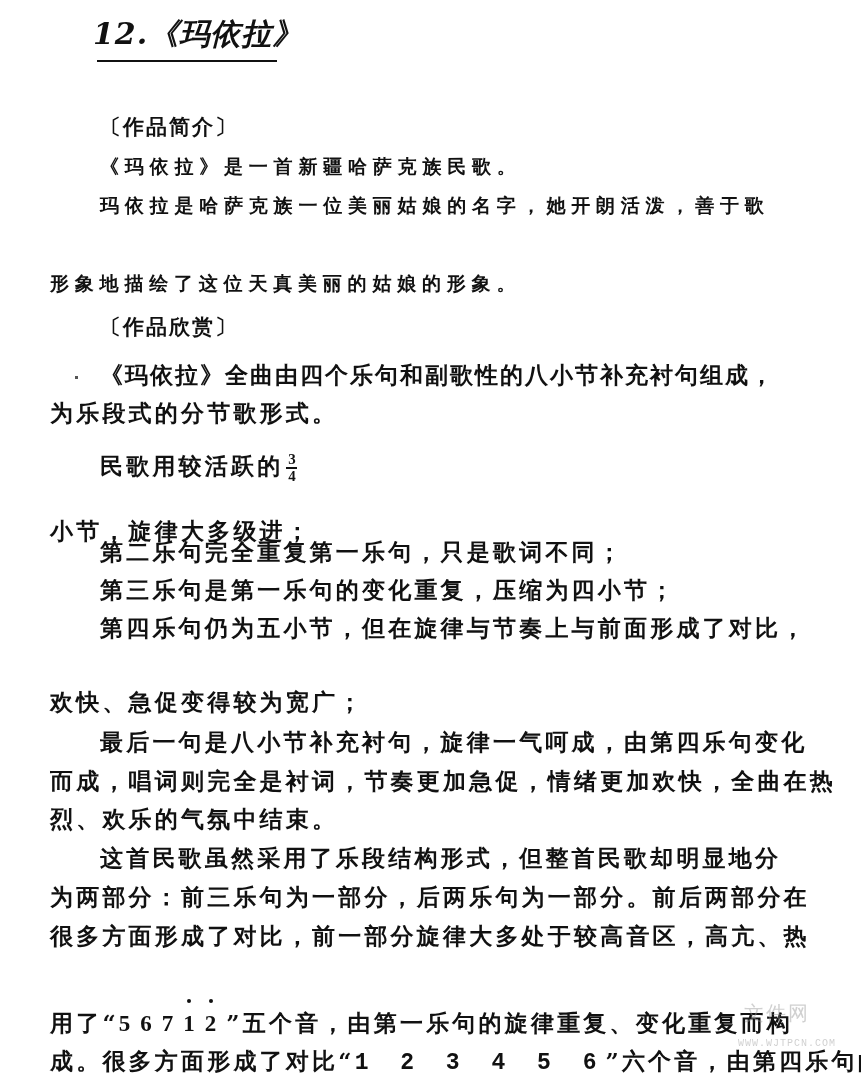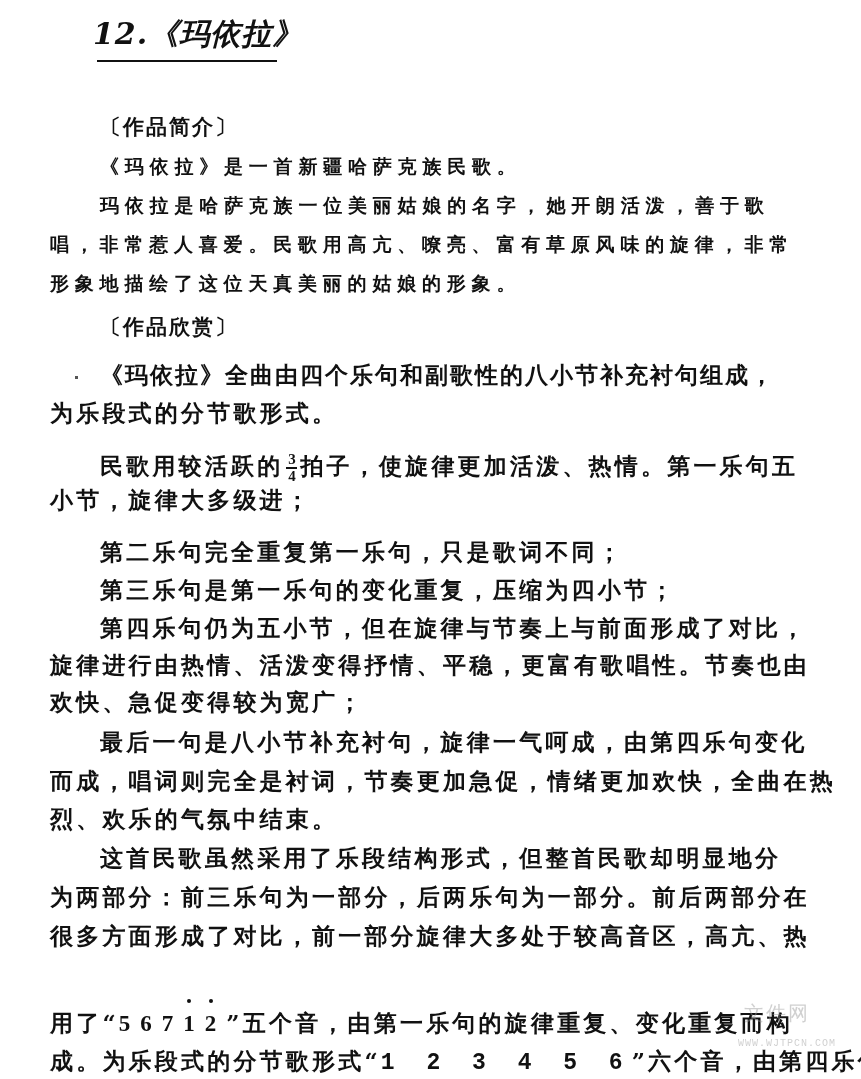--- a/index.html
+++ b/index.html
@@ -48,52 +48,50 @@
 </head>
 <body>
 
 <div class="page">
   <div class="title">12.《玛依拉》</div>
   <div class="title-rule"></div>
 
   <div class="line indent heading" style="top:112px">〔作品简介〕</div>
   <div class="line indent small" style="top:151px">《玛依拉》是一首新疆哈萨克族民歌。</div>
   <div class="line indent small" style="top:190px">玛依拉是哈萨克族一位美丽姑娘的名字，她开朗活泼，善于歌</div>
-  <div class="line small" style="top:229px">唱，非常惹人喜爱。民歌用高亢、嘹亮、富有草原风味的旋律，非常</div>
   <div class="line small" style="top:268px">形象地描绘了这位天真美丽的姑娘的形象。</div>
 
   <div class="line indent heading" style="top:312px">〔作品欣赏〕</div>
   <div class="stray-dot"></div>
   <div class="line indent" style="top:360px; letter-spacing:2px">《玛依拉》全曲由四个乐句和副歌性的八小节补充衬句组成，</div>
   <div class="line" style="top:398px">为乐段式的分节歌形式。</div>
 
   <div class="line indent" style="top:451px">
     <span>民歌用较活跃的</span><span class="frac">
         <span>3</span>
         <span class="bar"></span>
         <span>4</span>
-      </span><span>拍子，使旋律更加活泼、热情。第一乐句五</span>
+      </span>
   </div>
-  <div class="line" style="top:485px">小节，旋律大多级进；</div>
+  <div class="line" style="top:516px">小节，旋律大多级进；</div>
   <div class="line indent" style="top:537px">第二乐句完全重复第一乐句，只是歌词不同；</div>
   <div class="line indent" style="top:575px">第三乐句是第一乐句的变化重复，压缩为四小节；</div>
   <div class="line indent" style="top:613px">第四乐句仍为五小节，但在旋律与节奏上与前面形成了对比，</div>
-  <div class="line" style="top:650px">旋律进行由热情、活泼变得抒情、平稳，更富有歌唱性。节奏也由</div>
   <div class="line" style="top:687px">欢快、急促变得较为宽广；</div>
   <div class="line indent" style="top:727px">最后一句是八小节补充衬句，旋律一气呵成，由第四乐句变化</div>
   <div class="line" style="top:766px">而成，唱词则完全是衬词，节奏更加急促，情绪更加欢快，全曲在热</div>
   <div class="line" style="top:804px">烈、欢乐的气氛中结束。</div>
   <div class="line indent" style="top:843px">这首民歌虽然采用了乐段结构形式，但整首民歌却明显地分</div>
   <div class="line" style="top:921px">很多方面形成了对比，前一部分旋律大多处于较高音区，高亢、热</div>
   <div class="line" style="top:882px">为两部分：前三乐句为一部分，后两乐句为一部分。前后两部分在</div>
 
   <div class="line" style="top:1008px">
     <span>用了“</span><span class="note">5</span><span class="note">6</span><span class="note">7</span><span class="note dot">1</span><span class="note dot">2</span><span>”五个音，由第一乐句的旋律重复、变化重复而构</span>
   </div>
   <div class="line" style="top:1046px">
-    <span>成。为乐段式的分节歌形式“</span><span class="notes">1 2 3 4 5 6</span><span>”六个音，由第四乐句的旋</span>
+    <span>成。很多方面形成了对比“</span><span class="notes">1 2 3 4 5 6</span><span>”六个音，由第四乐句的旋</span>
   </div>
 
   <div class="watermark">
     <span class="wm-cn">文件网</span>
     <span class="wm-url">WWW.WJTPCN.COM</span>
   </div>
 </div>
 
 </body></html>

